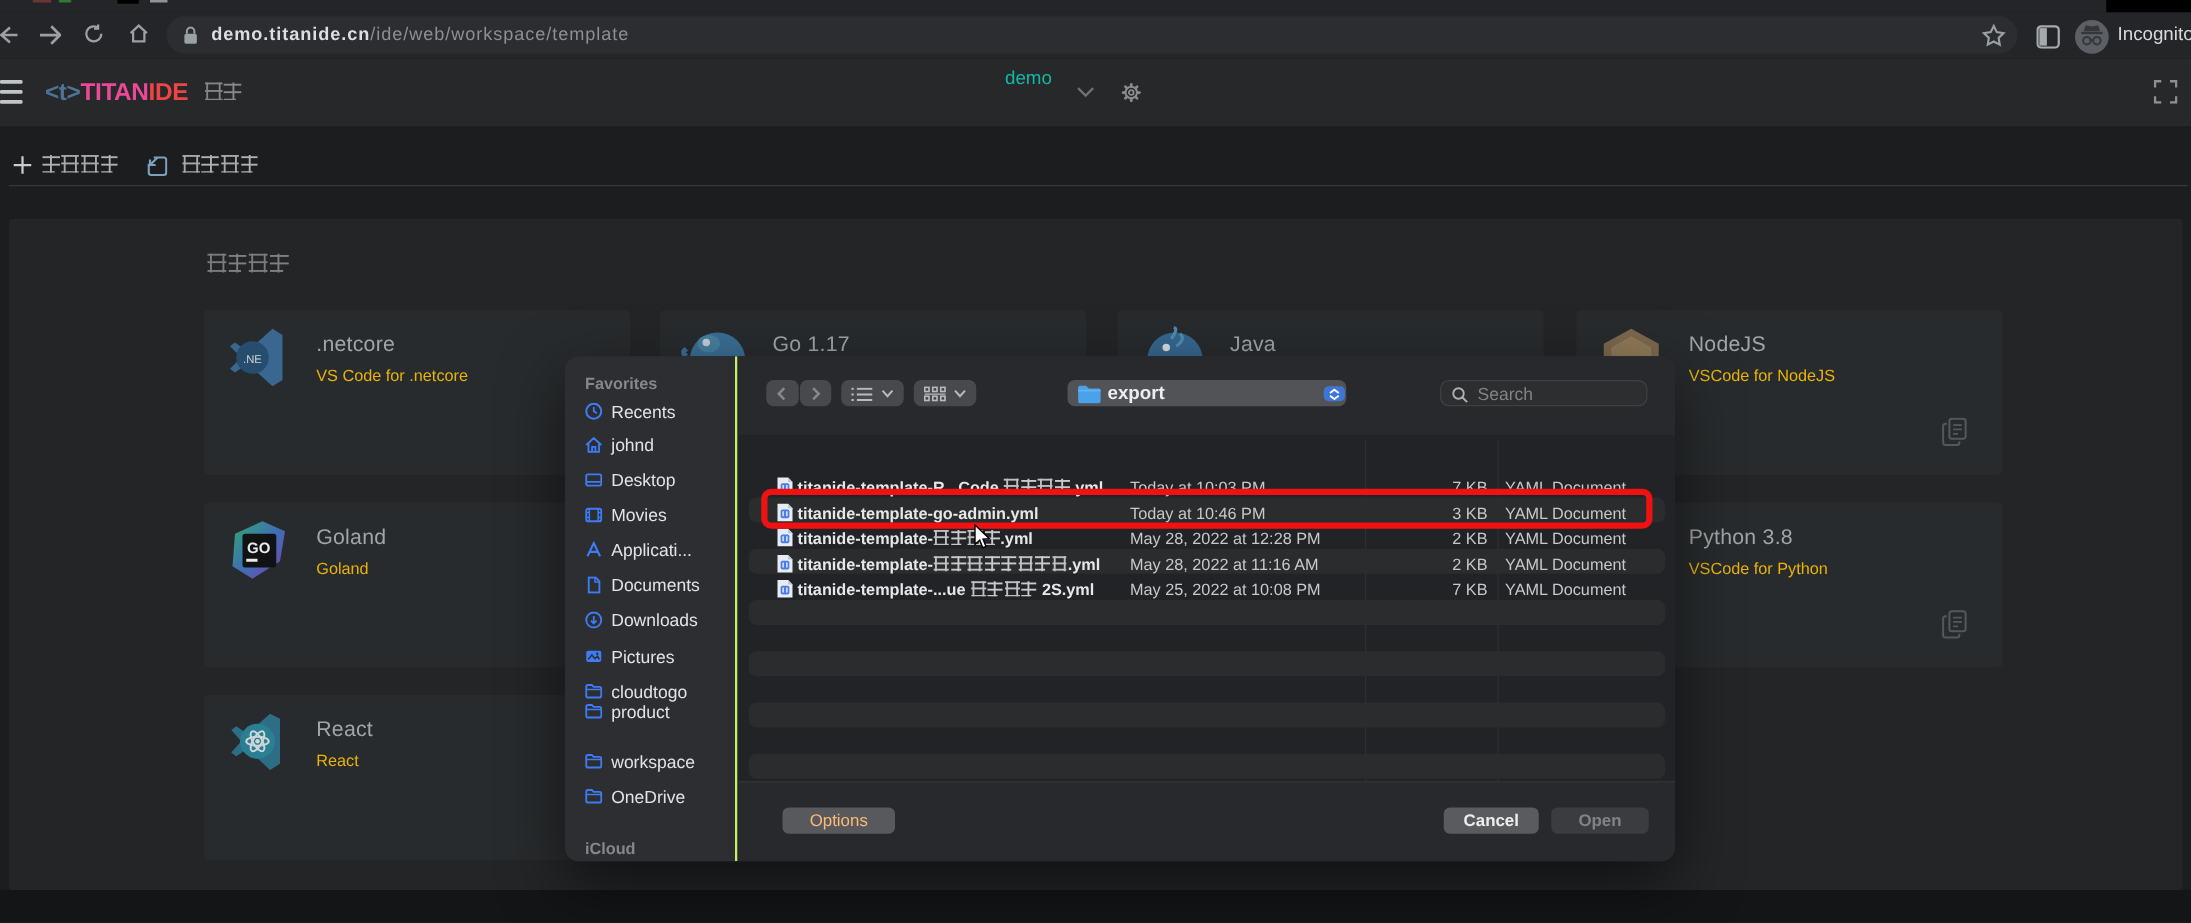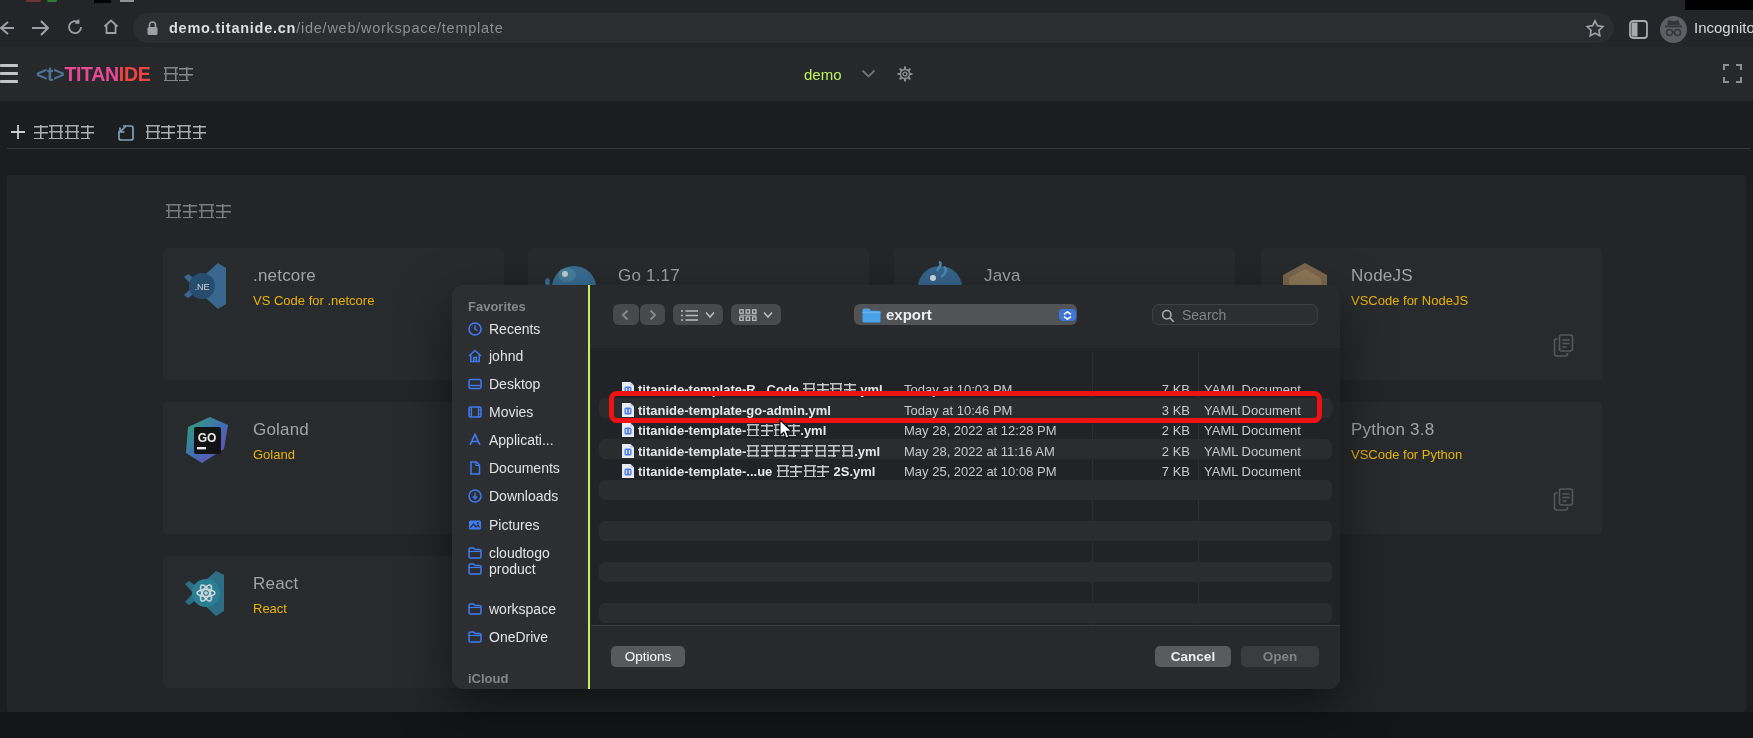--- a/index.html
+++ b/index.html
@@ -29,21 +29,21 @@
 .ricon{position:absolute;top:14px;color:#a6aaad}
 .incog{position:absolute;left:1660px;top:16px;width:27px;height:27px;border-radius:50%;background:#5c6064}
 .incogtxt{position:absolute;left:1694px;top:19px;font-size:15px;color:#d7d9db}
 
 .appheader{position:absolute;left:0;top:47px;width:1753px;height:54px;background:#26282a}
 .burger{position:absolute;left:0;top:64px;width:18px;height:19px}
 .burger i{position:absolute;left:0;width:18px;height:3px;background:#c3c6c8;border-radius:1px}
 .logo{position:absolute;left:36px;top:63px;font-size:19.5px;font-weight:700;letter-spacing:-.3px}
 .logo .lt{color:#4e7396}.logo .ti{color:#ec4899}.logo .ide{color:#ef4444}
 .mb{position:absolute;left:163px;top:66px;font-size:15px;color:#999c9e}
-.demo{position:absolute;left:804px;top:66px;font-size:15px;color:#bef264}
+.demo{position:absolute;left:804px;top:54px;font-size:15px;color:#14b8a6}
 .fsic{position:absolute;left:1723px;top:64px;color:#8d9092}
 
 .acttxt{position:absolute;top:124px;font-size:15px;color:#c9ccce}
 .sep{position:absolute;left:7px;top:148px;width:1743px;height:1px;background:#36393b}
 
 .panel{position:absolute;left:7px;top:175px;width:1739px;height:537px;background:#232527;border-radius:3px}
 .sectlabel{position:absolute;left:165px;top:203px;font-size:16px;color:#8f9294}
 .card{position:absolute;width:341px;height:132px;background:#282b2d;border-radius:4px}
 .card .t{position:absolute;left:90px;top:18px;font-size:17px;color:#a2a5a7;letter-spacing:.2px}
 .card .s{position:absolute;left:90px;top:45px;font-size:13px;color:#eab308}
@@ -398,21 +398,21 @@
           <rect x="3.5" y="5.5" width="7" height="7" rx="1.5" fill="#4a7de8"></rect>
           <path d="M5.5 7 v4 M8.5 7 v4" stroke="#dfe7f5" stroke-width="1.2"></path>
         </svg>
    <div class="nm">titanide-template-...ue <span class="cj"></span><span class="cj v2"></span><span class="cj"></span><span class="cj v2"></span> 2S.yml</div>
    <div class="dt">May 25, 2022 at 10:08 PM</div>
         <div class="sz">7 KB</div>
         <div class="kd">YAML Document</div>
   </div>
  </div>
  <div class="dbottom" style="border-top:1px solid #3a3d40">
-  <div class="btn" style="left:20px;width:74px;background:#57595c;color:#ffffff;line-height:21px">Options</div>
+  <div class="btn" style="left:35px;width:90px;background:#57595c;color:#fdba74;line-height:21px">Options</div>
   <div class="btn" style="left:564px;width:76px;background:#595b5e;color:#eceded;line-height:21px;font-weight:700">Cancel</div>
   <div class="btn" style="left:650px;width:78px;background:#3a3c3f;color:#808385;line-height:21px;font-weight:700">Open</div>
  </div>
 </div>
 <div class="redbox"></div>
 <svg class="abs" style="left:779px;top:419px" width="15" height="21" viewBox="0 0 15 21">
     <path d="M1 1 L1 16.5 L4.8 13.2 L7.2 19.2 L9.8 18.1 L7.4 12.3 L12.5 12 Z" fill="#fff" stroke="#000" stroke-width="1.1"></path>
   </svg>
 
 </body></html>

